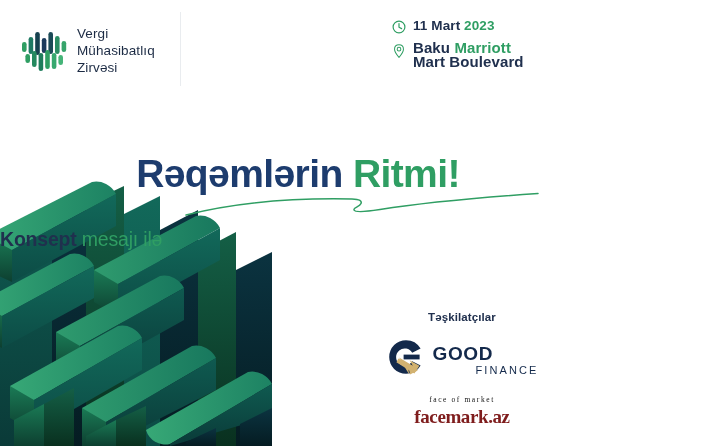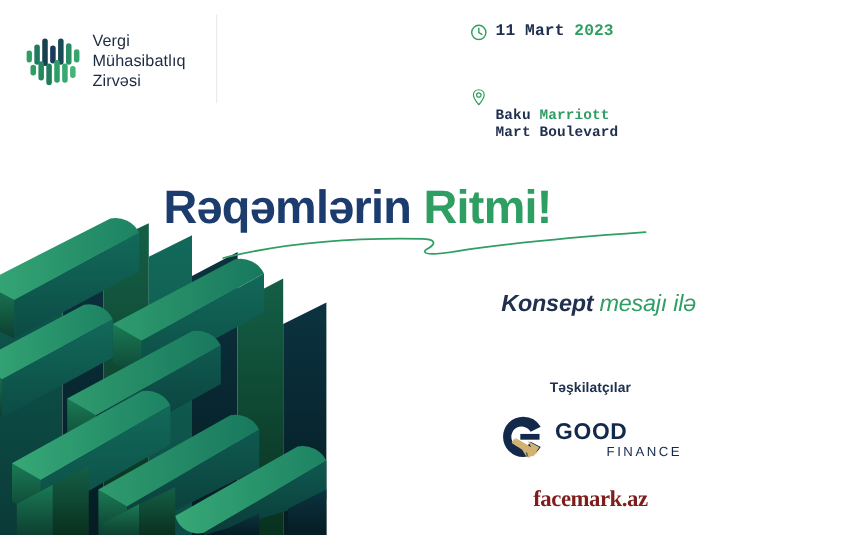--- a/index.html
+++ b/index.html
@@ -54,41 +54,40 @@
 
   
   .meta {
     position: absolute;
     right: 28px;
     top: 18px;
     width: 160px;
   }
   .meta-row {
     display: flex;
-    align-items: center;
+    align-items: flex-start;
     gap: 7px;
     margin-bottom: 7px;
-    font-family: Liberation Mono, monospace;
   }
   .meta-icon {
     flex: 0 0 auto;
     width: 14px;
     height: 14px;
     margin-top: 2px;
   }
   .meta-venue-icon { margin-top: 3px; }
   .meta-text {
     font-size: 13.5px;
     line-height: 15px;
     font-weight: 700;
     color: #20304e;
     letter-spacing: .1px;
   }
   .meta-text .accent { color: #2f9e63; }
-  .meta-text.venue { font-size: 12px; line-height: 14px; margin-top: 48px; }
+  .meta-text.venue { font-size: 15px; line-height: 14px; }
 
   
   .headline {
     position: absolute;
     left: 0;
     right: 0;
     top: 152px;
     text-align: center;
     pointer-events: none;
   }
@@ -108,36 +107,35 @@
     left: 184px;
     top: 192px;
     width: 356px;
     height: 26px;
   }
 
   .subhead {
     position: absolute;
     left: 0;
     right: 0;
-    top: 241px;
-    text-align: right;
+    top: 227px;
+    text-align: left;
     font-size: 19.5px;
     line-height: 24px;
     font-weight: 700;
     letter-spacing: -.2px;
     color: #20304e;
     white-space: nowrap;
-    font-style: italic;
   }
   .subhead .accent { color: #2f9e63; font-weight: 400; }
 
   
   .sponsors {
     position: absolute;
-    right: 4px;
+    right: 34px;
     bottom: 14px;
     width: 168px;
     text-align: center;
   }
   .sponsors-title {
     font-size: 11.5px;
     font-weight: 700;
     color: #20304e;
     letter-spacing: .1px;
     margin-bottom: 14px;
@@ -369,17 +367,18 @@
         <path d="M12.4 21.6 L30.6 31.6 L27.8 36.2 L10.4 25.2 Z" fill="#d2b271"></path>
         <path d="M24 37.6 L22.6 28.8 L31.8 33.4 Z" fill="#d2b271"></path>
       </svg>
       <div class="gf-words">
         <div class="gf-good">GOOD</div>
         <div class="gf-finance">FINANCE</div>
       </div>
     </div>
 
     <div class="fm-logo">
+      <div class="fm-tag">face of market</div>
       <div class="fm-name">facemark.az</div>
     </div>
   </div>
 
 </div>
 
 </body></html>

